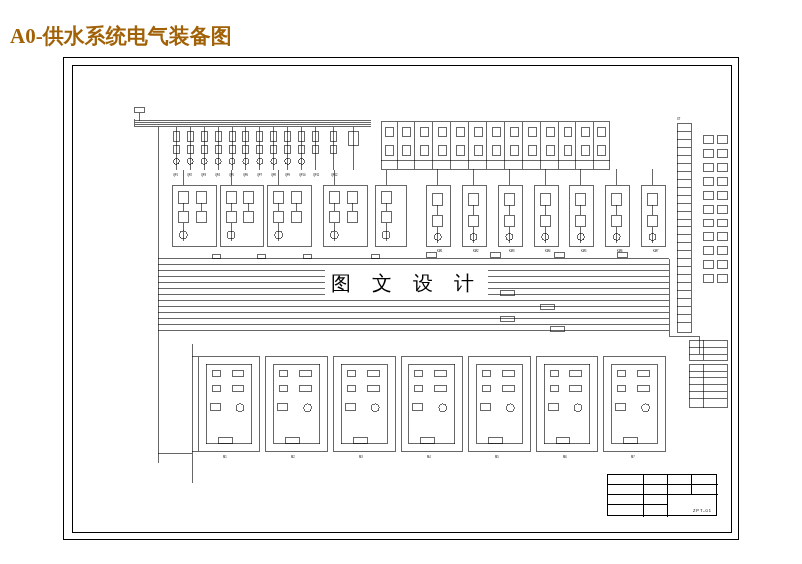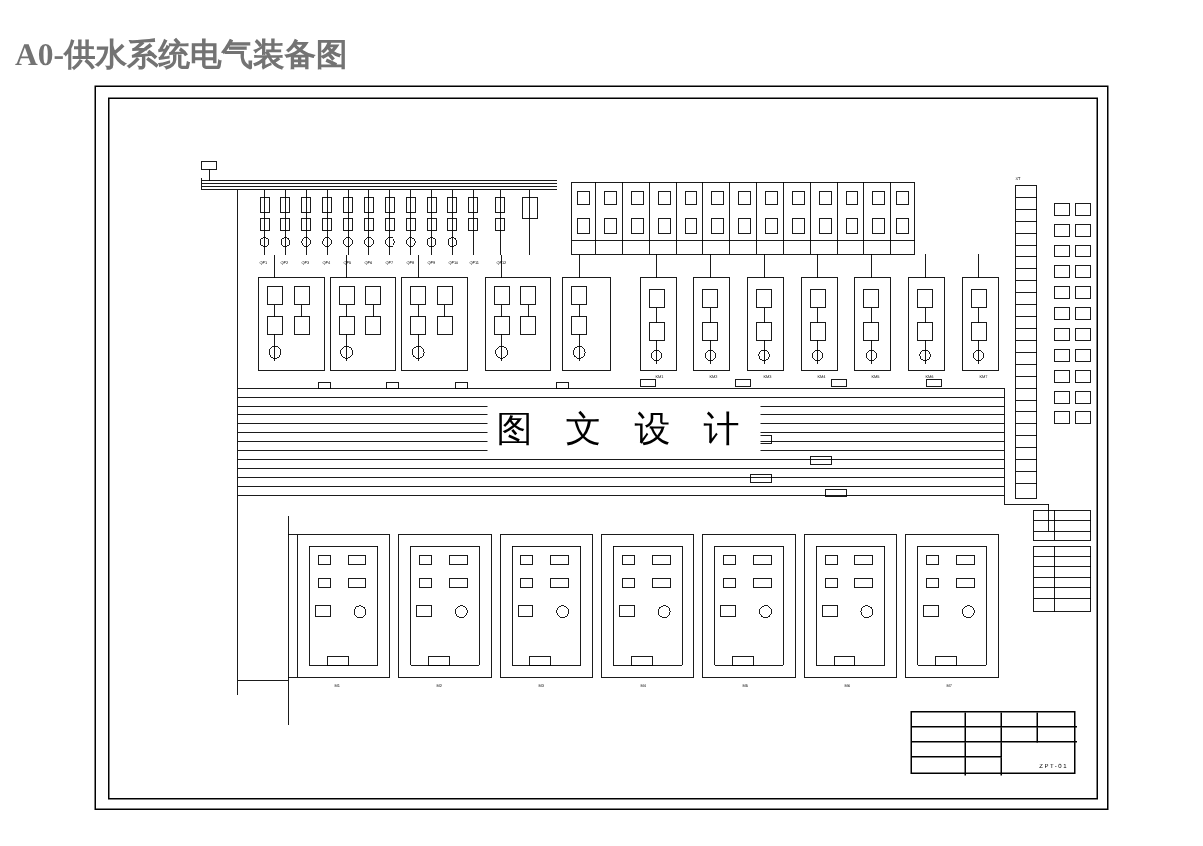--- a/index.html
+++ b/index.html
@@ -22,21 +22,21 @@
     background: #ffffff;
   }
   
   #doc-title {
     position: absolute;
     left: 10px;
     top: 22px;
     font-family: "Liberation Serif", serif;
     font-size: 21px;
     font-weight: bold;
-    color: #737373;
+    color: #a16207;
     letter-spacing: 0px;
     white-space: nowrap;
   }
   
   #sheet {
     position: absolute;
     left: 63px;
     top: 57px;
     width: 676px;
     height: 483px;
@@ -52,21 +52,21 @@
     bottom: 6px;
     border: 1px solid #000;
     box-sizing: border-box;
   }
   
   #watermark {
     position: absolute;
     left: 325px;
     top: 268px;
     font-family: "Liberation Serif", serif;
-    font-size: 24px;
+    font-size: 20px;
     color: #000;
     letter-spacing: 8px;
     white-space: nowrap;
     z-index: 40;
     background: #fff;
     padding: 2px 6px;
   }
   .tny {
     position: absolute;
     font-family: "Liberation Sans", sans-serif;

